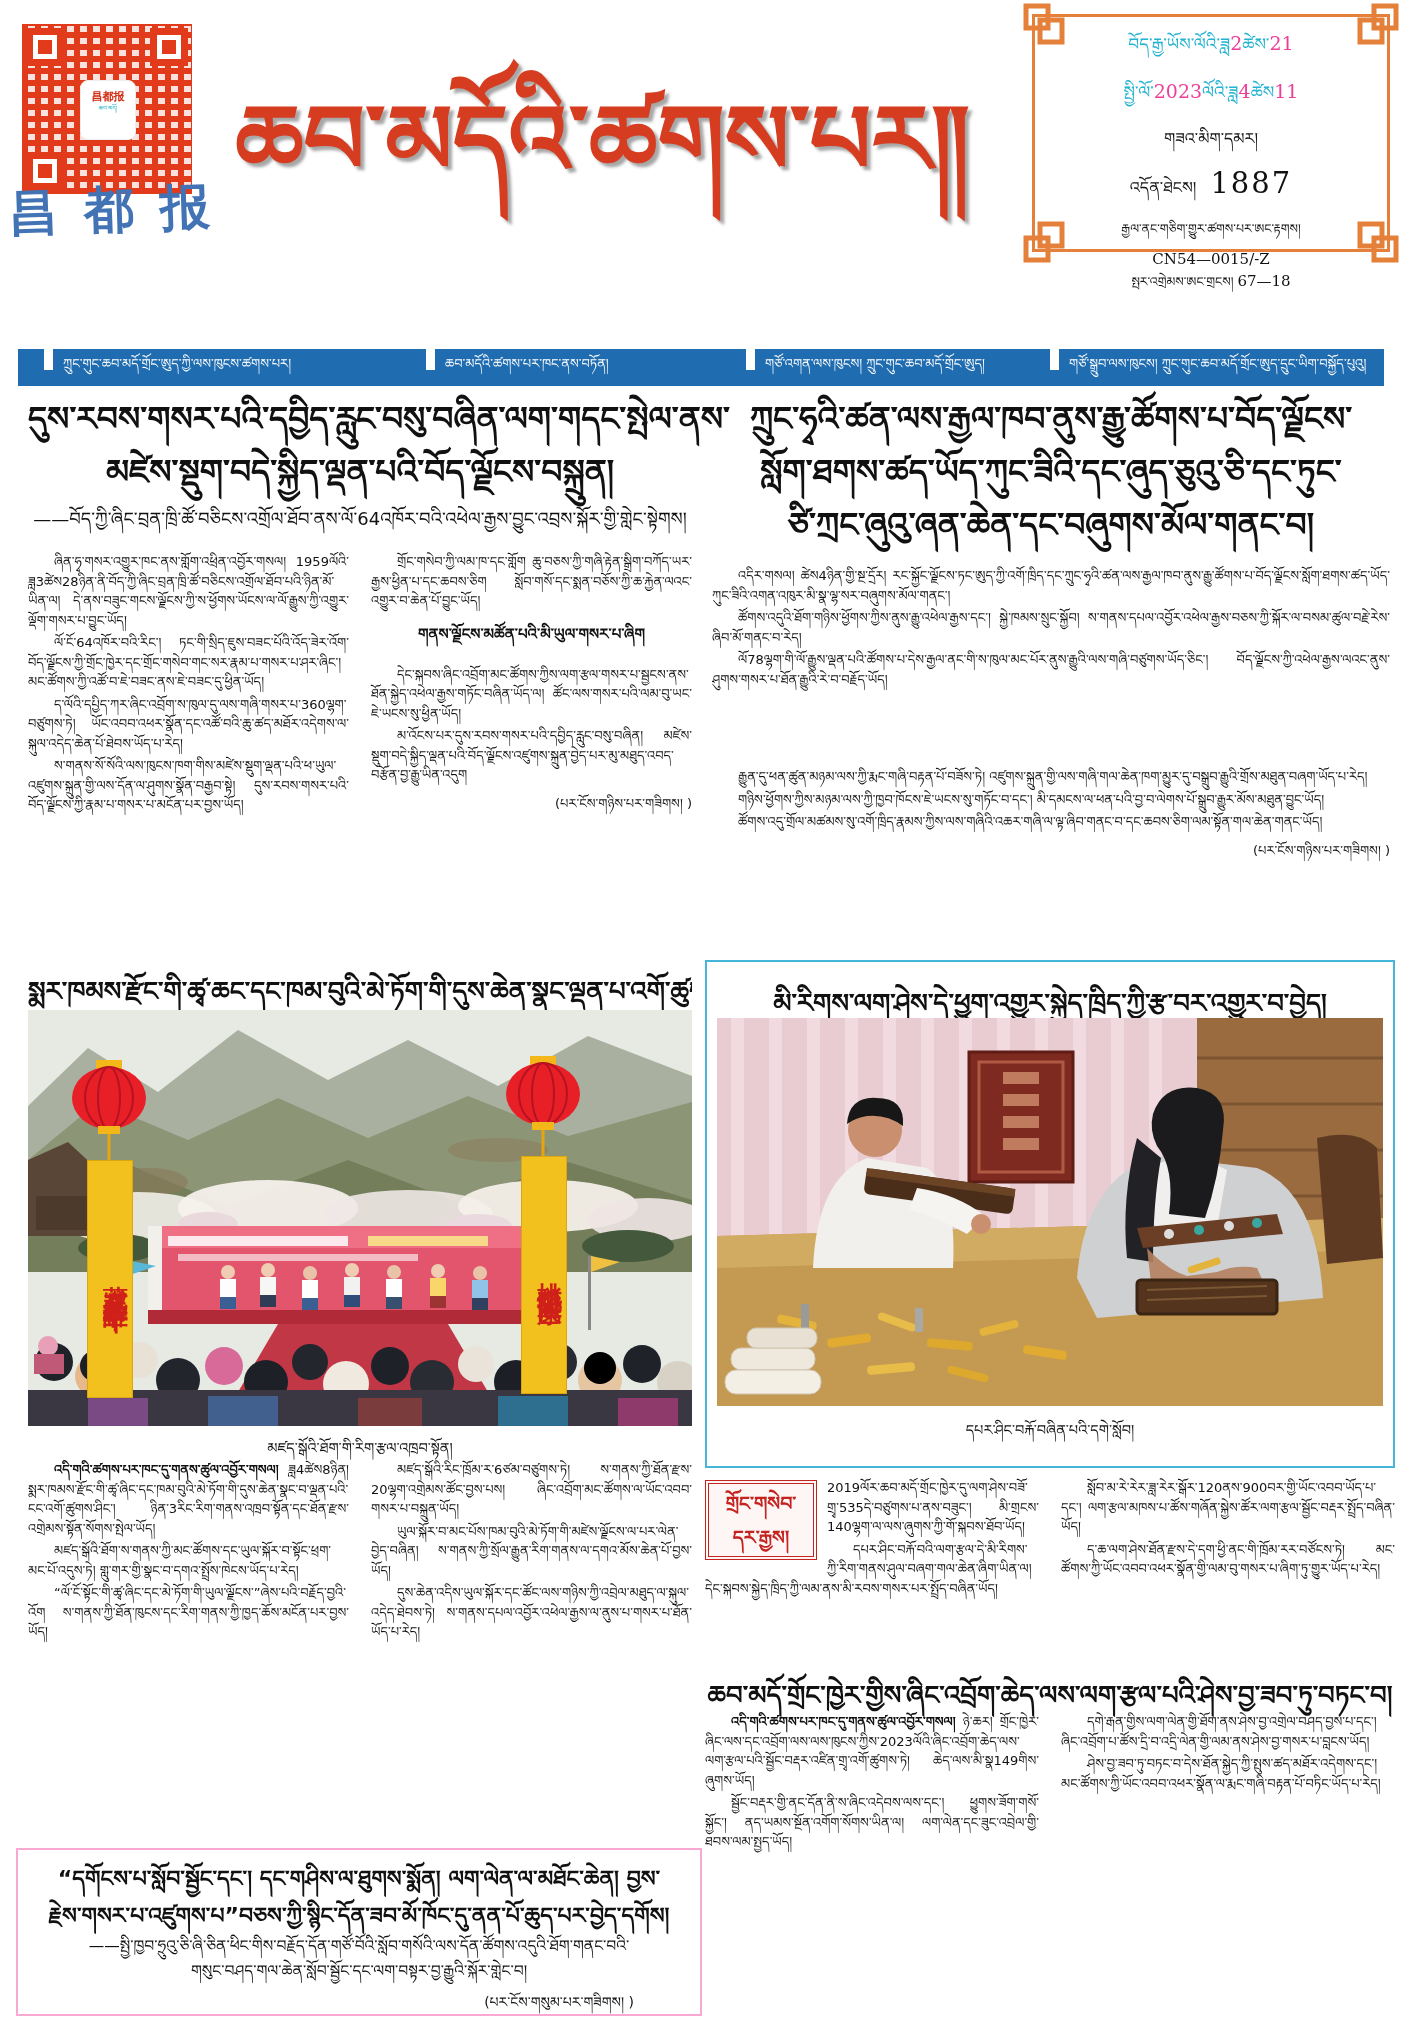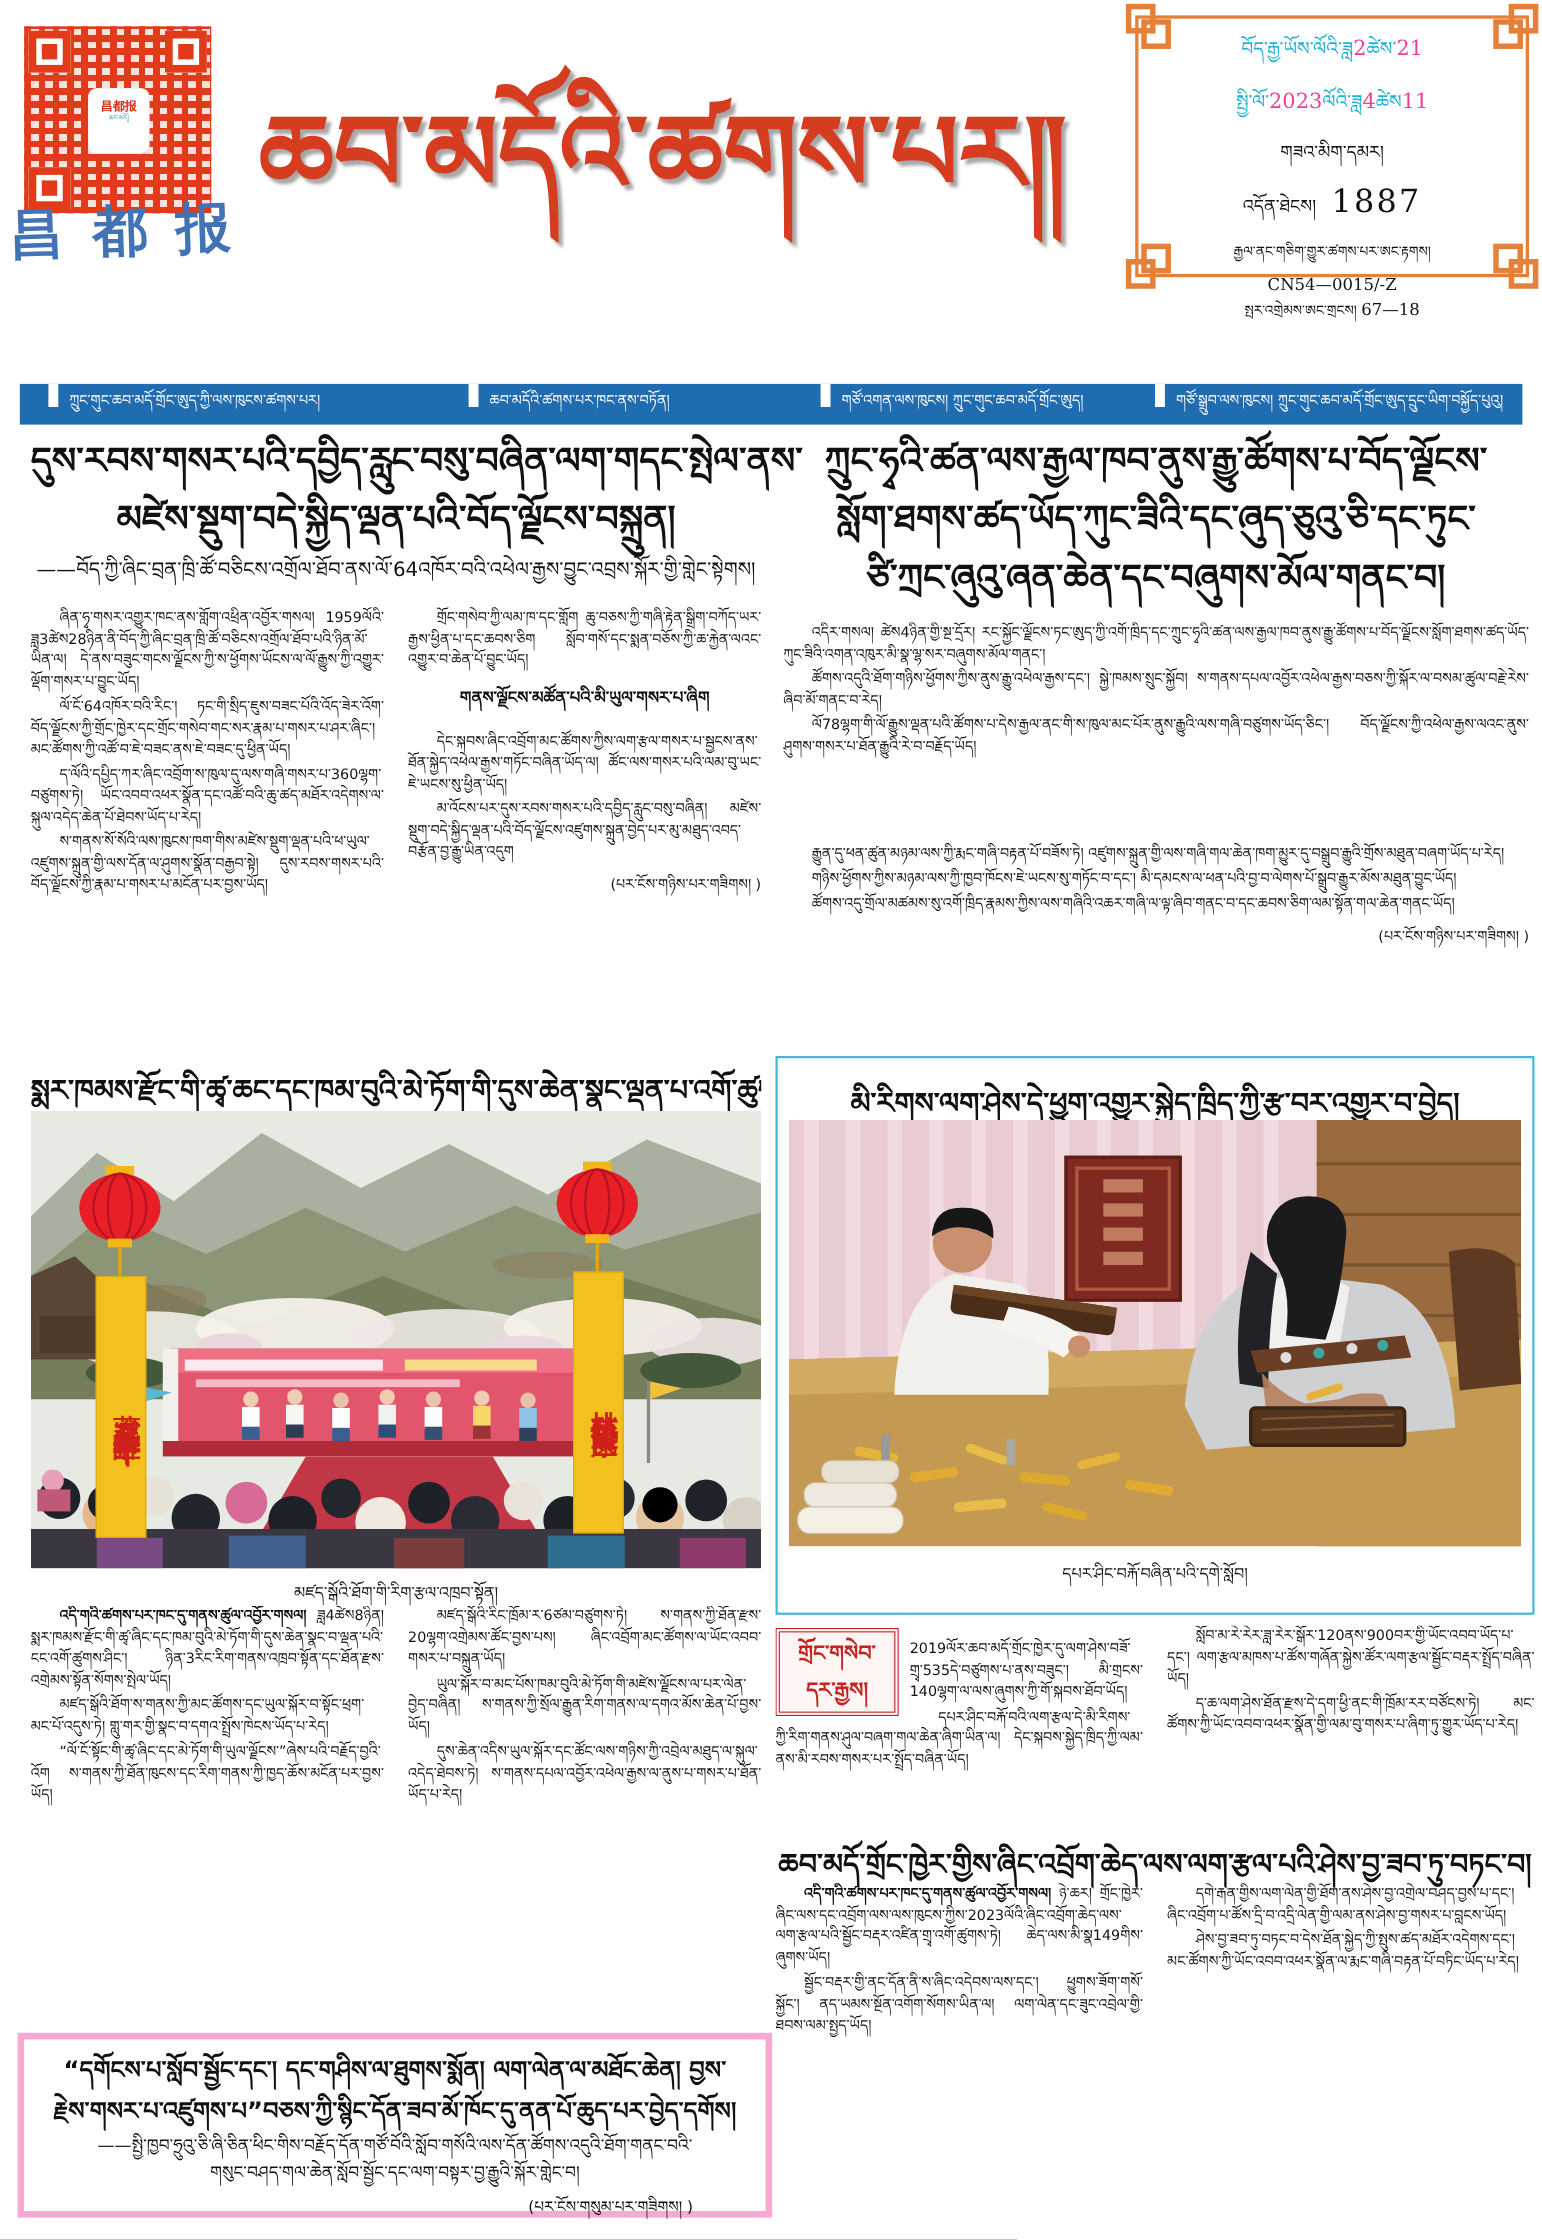--- a/index.html
+++ b/index.html
@@ -66,21 +66,21 @@
   .cyan-box{position:absolute;left:705px;top:960px;width:690px;height:508px;border:2px solid #45b6d8;
             box-sizing:border-box;background:#fff;}
   .cyan-box .photo-inner{position:absolute;left:10px;top:56px;width:666px;height:388px;overflow:hidden;}
 
   
   .label-box{float:left;width:112px;height:80px;border:4px double #c5231f;box-sizing:border-box;
              margin:2px 10px 4px 0;background:#fdf6f5;text-align:center;color:#c5231f;font-weight:bold;
              font-size:19px;line-height:34px;padding-top:2px;}
 
   
-  .quote-box{position:absolute;left:16px;top:1848px;width:686px;height:168px;border:6px solid #f9a8d4;
+  .quote-box{position:absolute;left:16px;top:1848px;width:686px;height:168px;border:2px solid #f9a8d4;
              box-sizing:border-box;text-align:center;padding-top:10px;}
   .q-line{font-size:22px;font-weight:bold;line-height:37px;white-space:nowrap;}
   .q-dash{font-size:15.5px;line-height:25px;}
   .q-ref{text-align:right;font-size:14px;padding-right:66px;margin-top:2px;}
 
   .br-head{position:absolute;left:705px;top:1666px;width:690px;text-align:center;
            font-size:26px;font-weight:bold;white-space:nowrap;overflow:hidden;}
 </style>
 </head>
 <body>
@@ -418,21 +418,21 @@
     <div class="q-dash">གསུང་བཤད་གལ་ཆེན་སློབ་སྦྱོང་དང་ལག་བསྟར་བྱ་རྒྱུའི་སྐོར་གླེང་བ།</div>
     <div class="q-ref">(པར་ངོས་གསུམ་པར་གཟིགས། )</div>
   </div>
 
   <div class="article-cols" style="left:705px;top:1478px;width:690px;height:182px;">
     <div class="col">
       <div class="label-box">
         <div>གྲོང་གསེབ་</div>
         <div>དར་རྒྱས།</div>
       </div>
-      <p class="body-p" style="text-indent:0;margin-top:12px;">2019ལོར་ཆབ་མདོ་གྲོང་ཁྱེར་དུ་ལག་ཤེས་བཟོ་གྲྭ་535དེ་བཙུགས་པ་ནས་བཟུང་། མི་གྲངས་140ལྷག་ལ་ལས་ཞུགས་ཀྱི་གོ་སྐབས་ཐོབ་ཡོད།</p>
+      <p class="body-p" style="text-indent:0;">2019ལོར་ཆབ་མདོ་གྲོང་ཁྱེར་དུ་ལག་ཤེས་བཟོ་གྲྭ་535དེ་བཙུགས་པ་ནས་བཟུང་། མི་གྲངས་140ལྷག་ལ་ལས་ཞུགས་ཀྱི་གོ་སྐབས་ཐོབ་ཡོད།</p>
       <p class="body-p">དཔར་ཤིང་བརྐོ་བའི་ལག་རྩལ་དེ་མི་རིགས་ཀྱི་རིག་གནས་ཤུལ་བཞག་གལ་ཆེན་ཞིག་ཡིན་ལ། དེང་སྐབས་སྐྱེད་ཁྲིད་ཀྱི་ལམ་ནས་མི་རབས་གསར་པར་སྤྲོད་བཞིན་ཡོད།</p>
     </div>
     <div class="col">
       <p class="body-p">སློབ་མ་རེ་རེར་ཟླ་རེར་སྒོར་120ནས་900བར་གྱི་ཡོང་འབབ་ཡོད་པ་དང་། ལག་རྩལ་མཁས་པ་ཚོས་གཞོན་སྐྱེས་ཚོར་ལག་རྩལ་སྦྱོང་བརྡར་སྤྲོད་བཞིན་ཡོད།</p>
       <p class="body-p">ད་ཆ་ལག་ཤེས་ཐོན་རྫས་དེ་དག་ཕྱི་ནང་གི་ཁྲོམ་རར་བཙོངས་ཏེ། མང་ཚོགས་ཀྱི་ཡོང་འབབ་འཕར་སྣོན་གྱི་ལམ་བུ་གསར་པ་ཞིག་ཏུ་གྱུར་ཡོད་པ་རེད།</p>
     </div>
   </div>
 
   <div class="br-head">ཆབ་མདོ་གྲོང་ཁྱེར་གྱིས་ཞིང་འབྲོག་ཆེད་ལས་ལག་རྩལ་པའི་ཤེས་བྱ་ཟབ་ཏུ་བཏང་བ།</div>
   <div class="article-cols" style="left:705px;top:1712px;width:690px;height:316px;">

